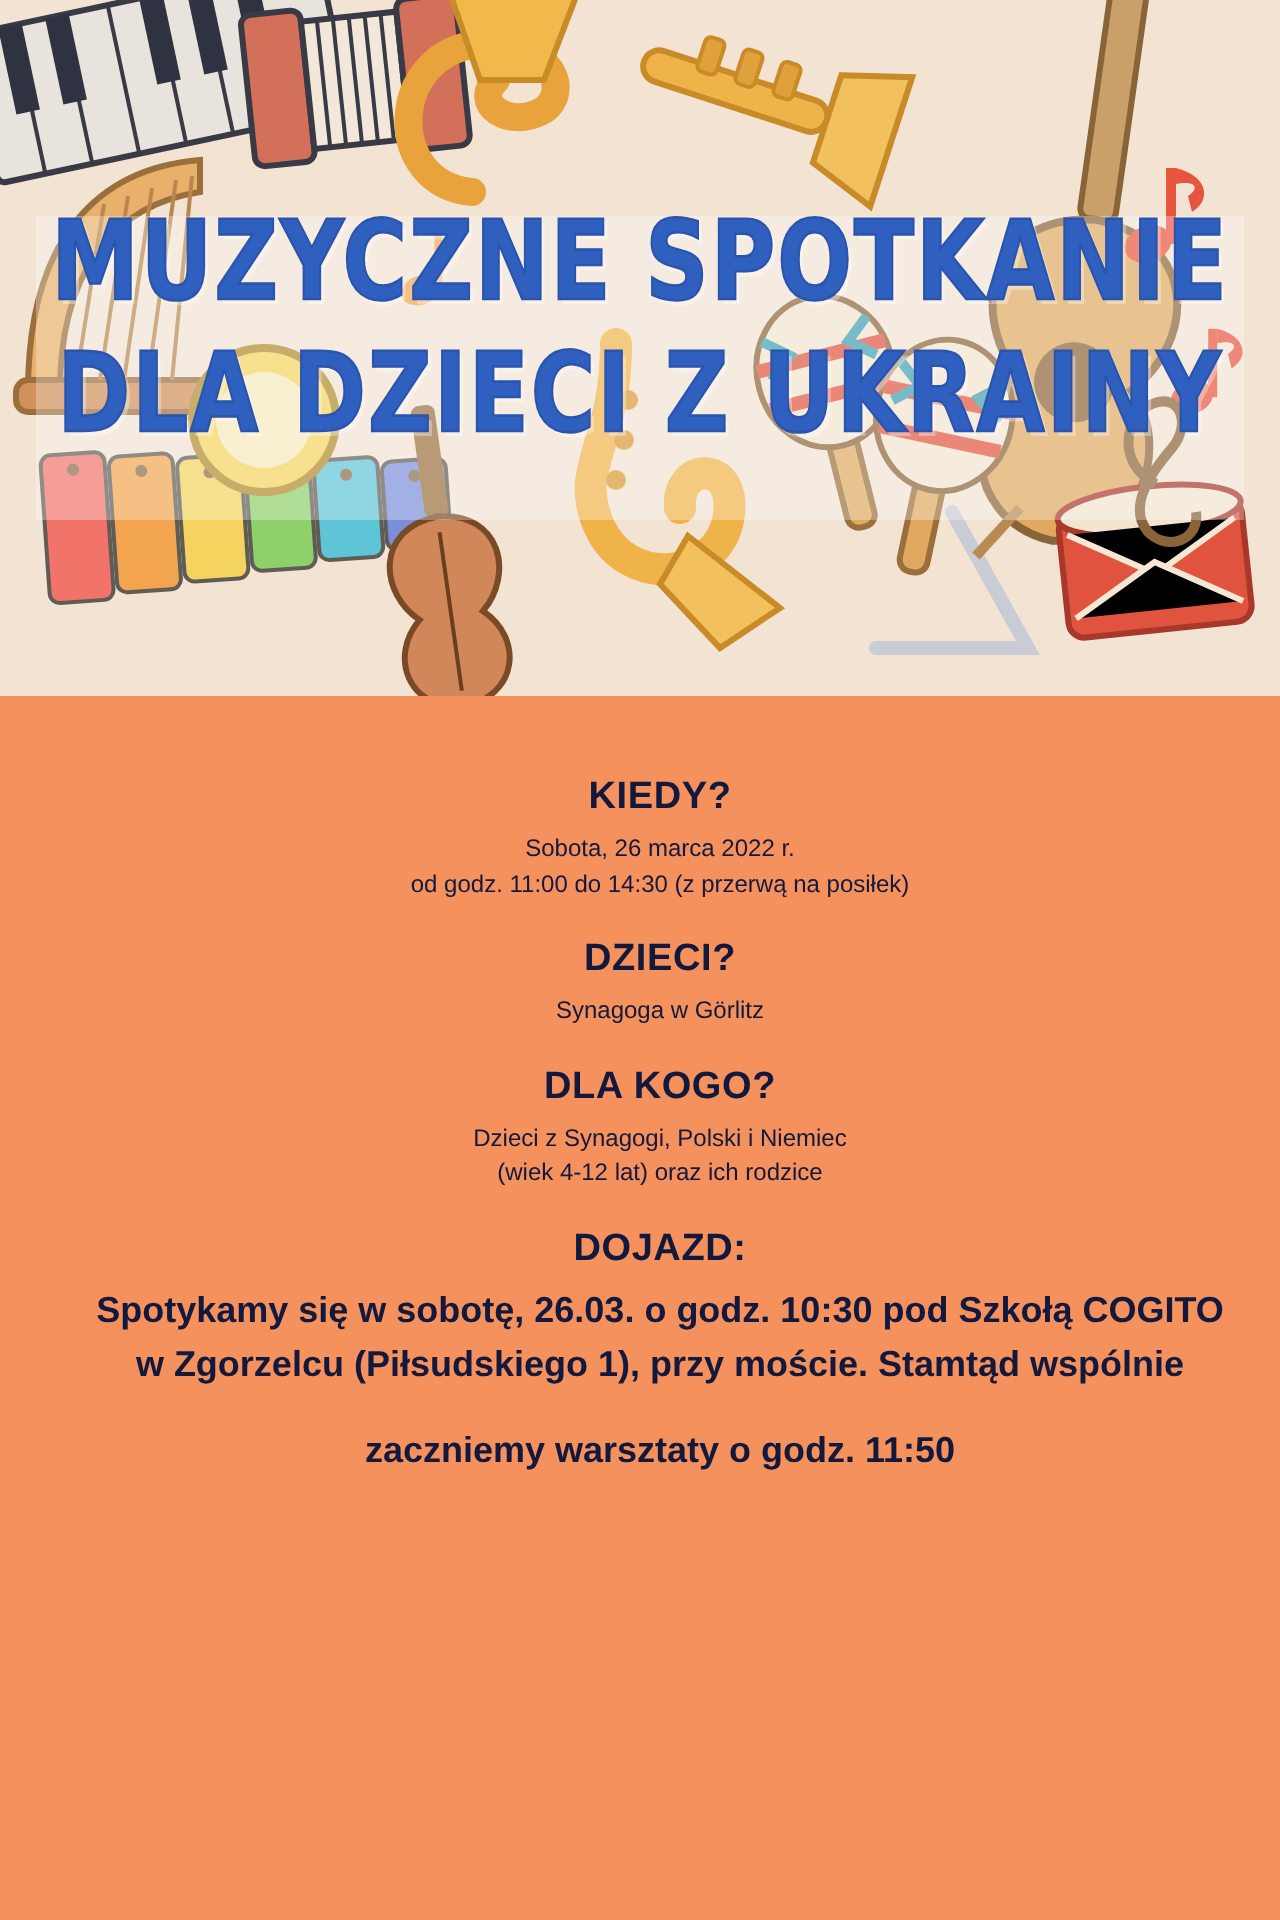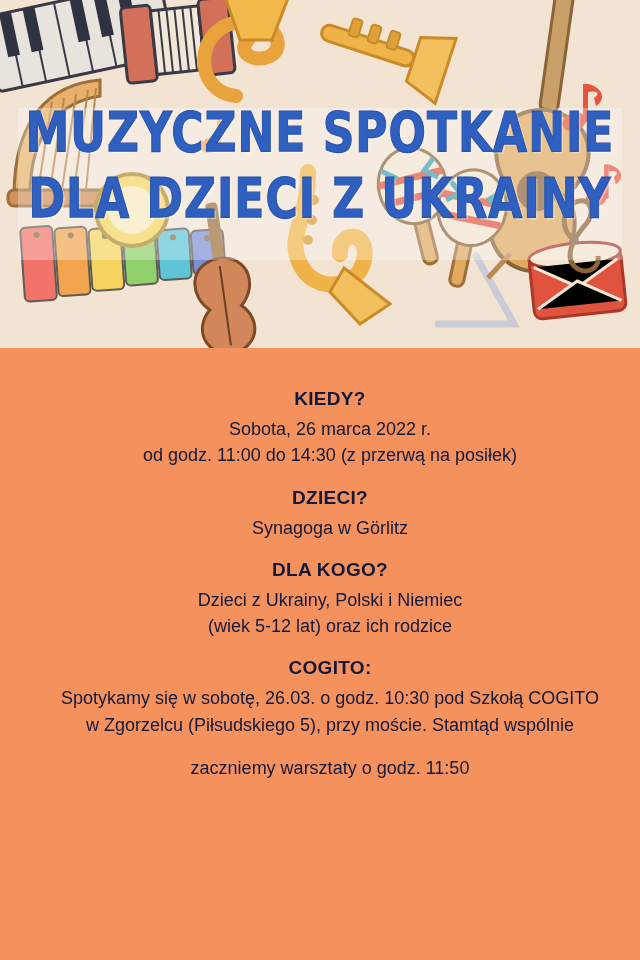--- a/index.html
+++ b/index.html
@@ -80,28 +80,29 @@
     padding-left: 20px;
   }
   .sec-head {
     font-size: 19px;
     font-weight: 700;
     color: #13193d;
     letter-spacing: 0.3px;
     margin-bottom: 6px;
   }
   .sec-line {
-    font-size: 18px;
+    font-size: 12px;
     color: #13193d;
     line-height: 1.46;
   }
   .sec-wide .sec-line {
     font-size: 18px;
     line-height: 1.5;
     padding: 0 14px;
+    font-weight: bold;
   }
   .gap {
     height: 16px;
   }
 </style>
 </head>
 <body>
 
 <div class="poster">
 
@@ -282,26 +283,26 @@
       <div class="sec-line">od godz. 11:00 do 14:30 (z przerwą na posiłek)</div>
     </div>
 
     <div class="sec">
       <div class="sec-head">DZIECI?</div>
       <div class="sec-line">Synagoga w Görlitz</div>
     </div>
 
     <div class="sec">
       <div class="sec-head">DLA KOGO?</div>
-      <div class="sec-line">Dzieci z Ukrainy, Polski i Niemiec</div>
-      <div class="sec-line">(wiek 5-12 lat) oraz ich rodzice</div>
+      <div class="sec-line">Dzieci z Synagogi, Polski i Niemiec</div>
+      <div class="sec-line">(wiek 4-12 lat) oraz ich rodzice</div>
     </div>
 
     <div class="sec sec-wide">
-      <div class="sec-head">COGITO:</div>
+      <div class="sec-head">DOJAZD:</div>
       <div class="sec-line">Spotykamy się w sobotę, 26.03. o godz. 10:30 pod Szkołą COGITO</div>
-      <div class="sec-line">w Zgorzelcu (Piłsudskiego 5), przy moście. Stamtąd wspólnie</div>
+      <div class="sec-line">w Zgorzelcu (Piłsudskiego 1), przy moście. Stamtąd wspólnie</div>
       <div class="gap"></div>
       <div class="sec-line">zaczniemy warsztaty o godz. 11:50</div>
     </div>
 
   </div>
 </div>
 
 </body></html>

